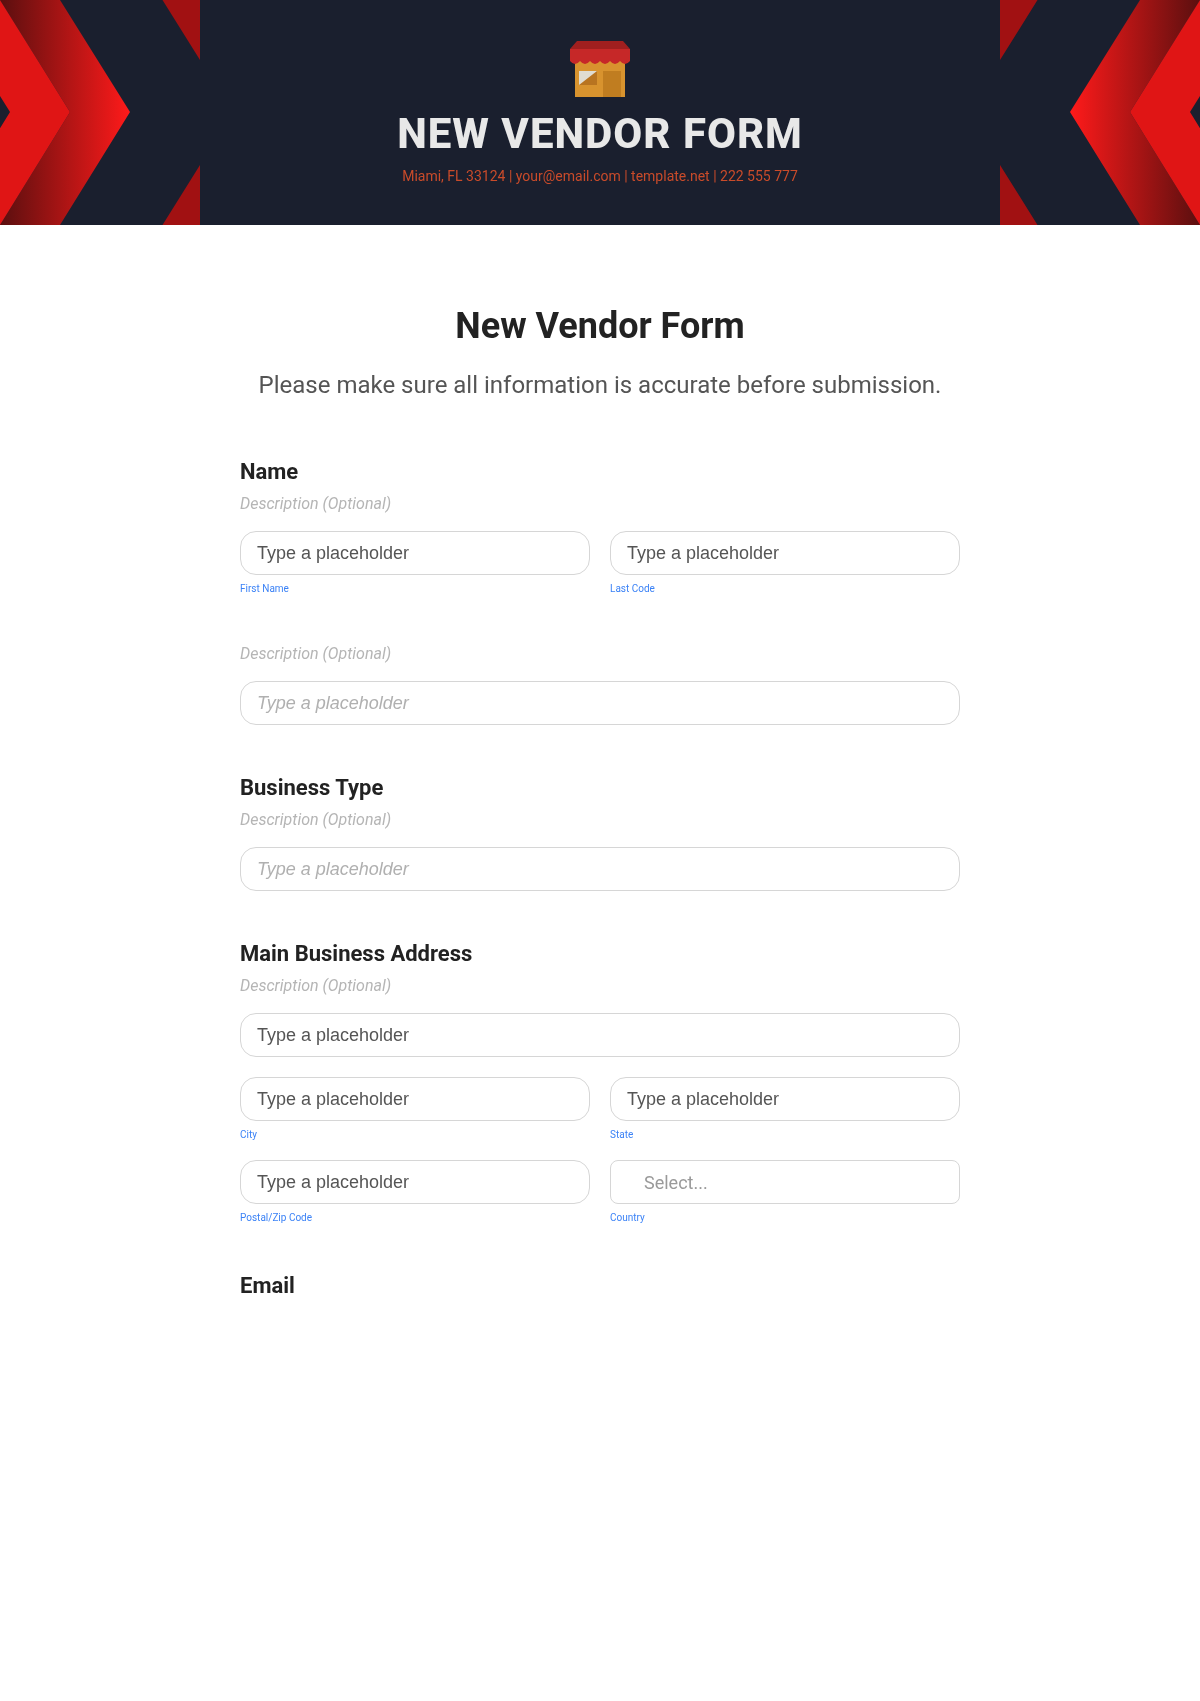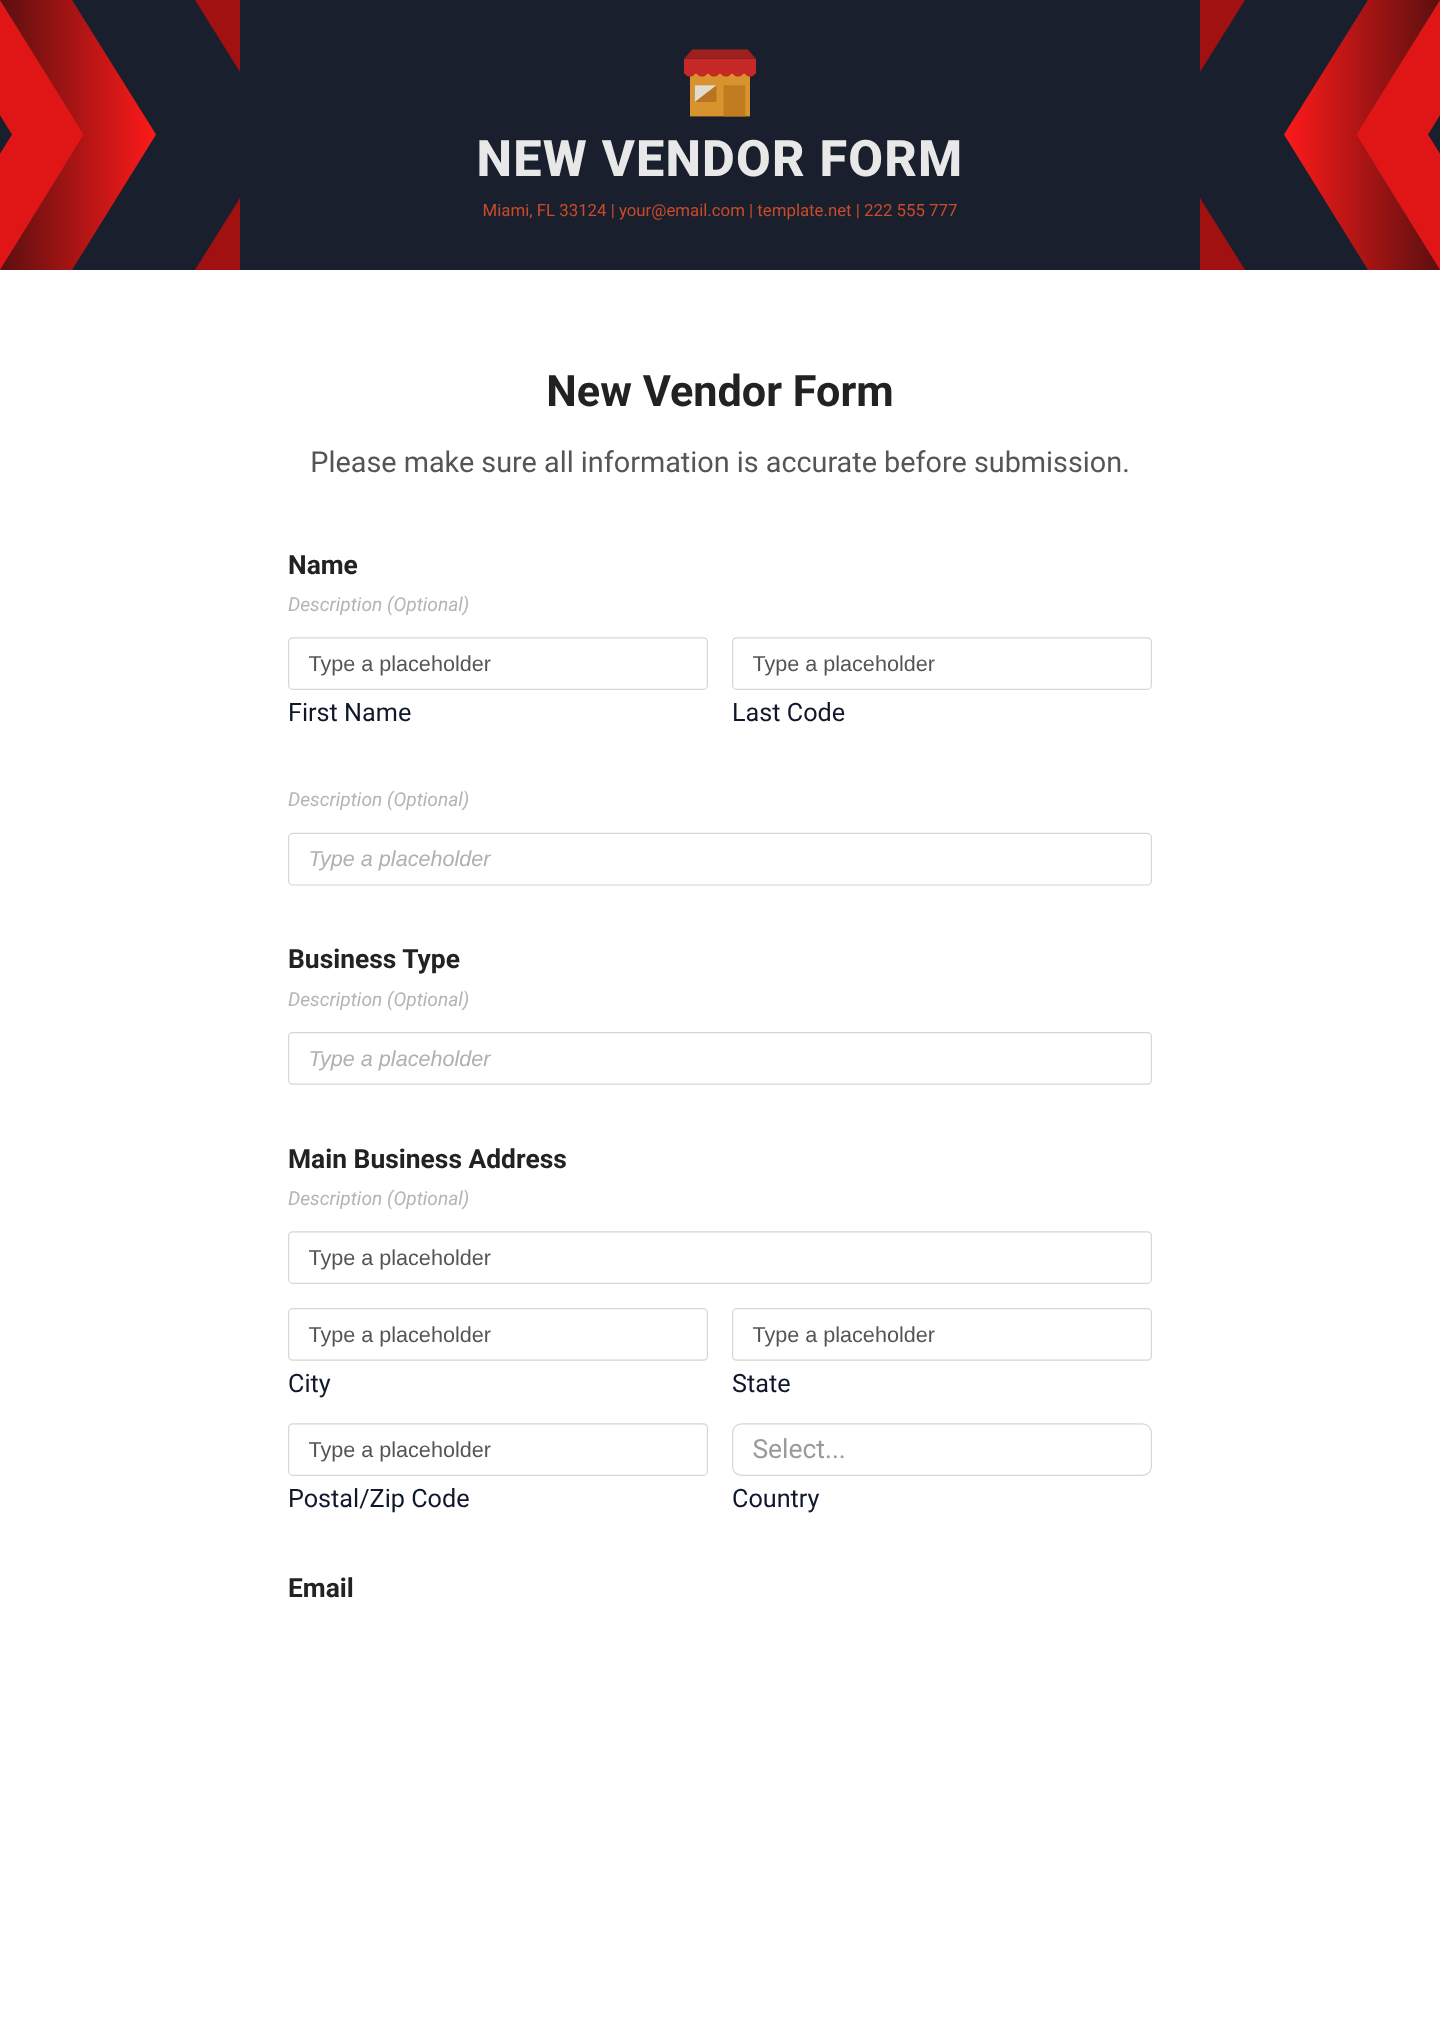--- a/index.html
+++ b/index.html
@@ -13,25 +13,25 @@
 .banner-title { color: #e8e8e8; font-size: 42px; font-weight: 800; letter-spacing: 1px; }
 .banner-sub { color: #c94b2a; font-size: 14px; margin-top: 10px; }
 .content { max-width: 820px; margin: 0 auto; padding: 80px 50px 40px; }
 .page-title { text-align: center; font-size: 36px; font-weight: 700; color: #222; margin-bottom: 24px; }
 .page-desc { text-align: center; font-size: 24px; color: #555; margin-bottom: 60px; }
 .field-group { margin-bottom: 50px; }
 .field-label { font-size: 22px; font-weight: 700; color: #222; margin-bottom: 10px; }
 .field-desc { font-size: 16px; font-style: italic; color: #b5b5b5; margin-bottom: 18px; }
 .row { display: flex; gap: 20px; }
 .col { flex: 1; }
-.input { width: 100%; height: 44px; border: 1px solid #d6d6d6; border-radius: 4px; padding: 0 16px; font-size: 18px; color: #333; background: #fff; }
+.input { width: 100%; height: 44px; border: 1px solid #d6d6d6; border-radius: 16px; padding: 0 16px; font-size: 18px; color: #333; background: #fff; }
 .input::placeholder { color: #b0b0b0; font-style: italic; }
 .input.noitalic::placeholder { font-style: normal; color: #555; }
-.sublabel { font-size: 21px; color: #0f172a; margin-top: 8px; }
-.select { width: 100%; height: 44px; border: 1px solid #d6d6d6; border-radius: 8px; padding: 0 16px; font-size: 22px; color: #9a9a9a; background: #fff; display: flex; align-items: center; }
+.sublabel { font-size: 10px; color: #3b82f6; margin-top: 8px; }
+.select { width: 100%; height: 44px; border: 1px solid #d6d6d6; border-radius: 8px; padding: 0 33px; font-size: 18px; color: #9a9a9a; background: #fff; display: flex; align-items: center; }
 .mb { margin-bottom: 20px; }
 </style>
 </head>
 <body>
 
 <div class="banner">
   <svg class="chev-left" width="200" height="225" viewBox="0 0 200 225">
     <defs>
       <linearGradient id="rg1" x1="0%" y1="0%" x2="100%" y2="0%">
         <stop offset="0%" stop-color="#5a0f0f"></stop>

